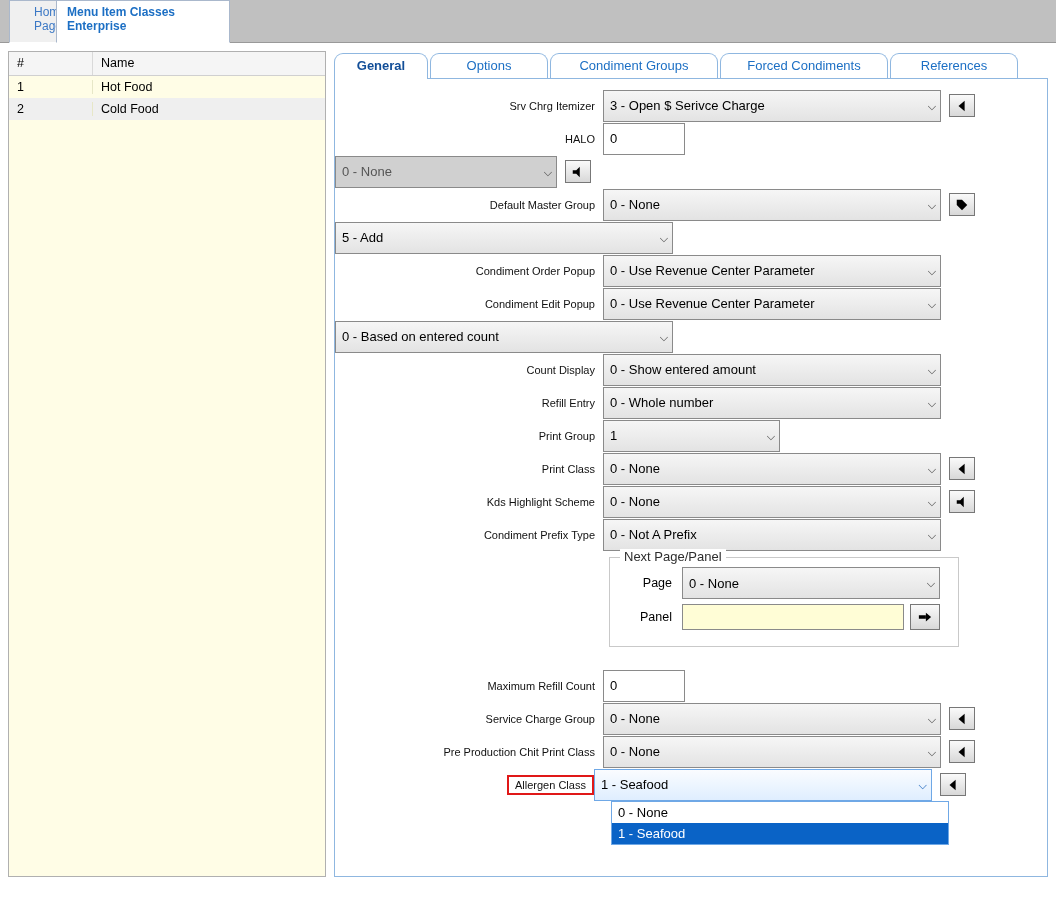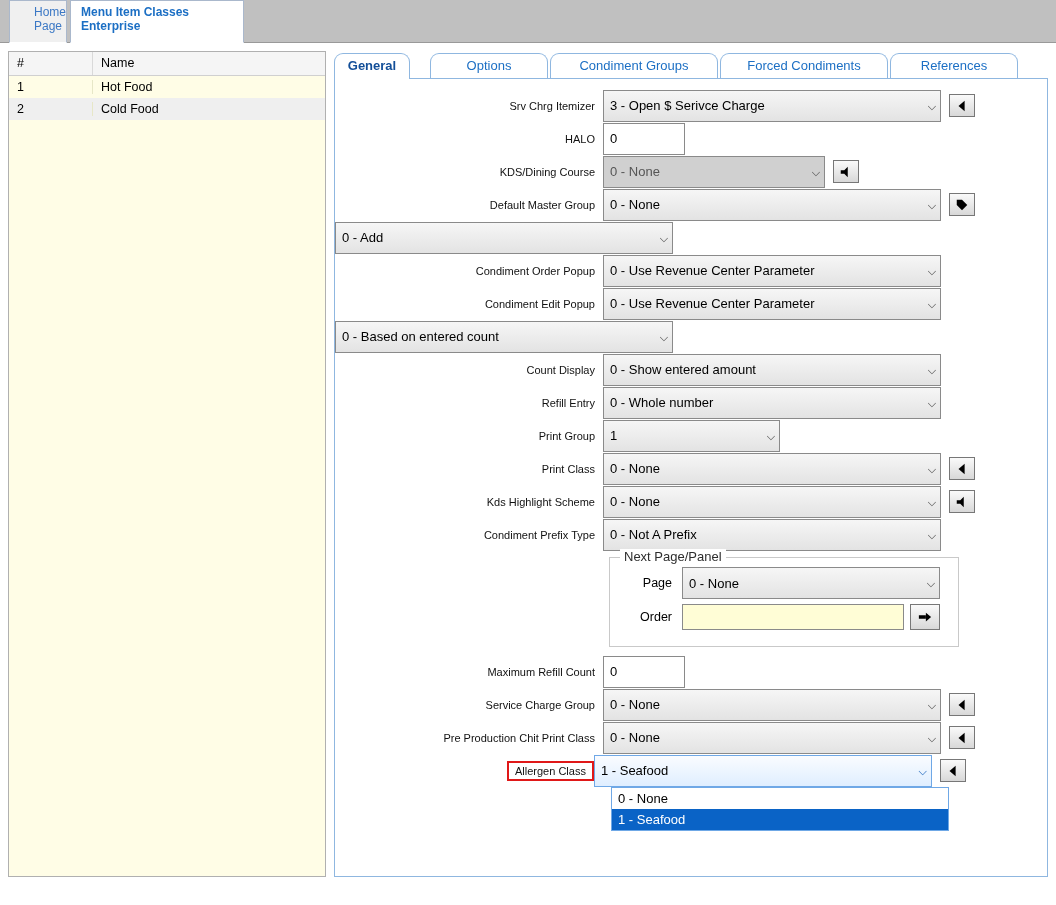--- a/index.html
+++ b/index.html
@@ -18,21 +18,21 @@
     border:1px solid #aab8cc; border-bottom:1px solid #fff;
     font-size:12px; color:#1c6fc4; padding:4px 10px 0 10px;
     line-height:14px; cursor:default;
   }
   .top-tab.inactive {
     background:#f0f0f0; color:#3b78c5;padding-left:24px;
   }
   .top-tab.active { font-weight:bold; z-index:2; }
   .top-tab .line1, .top-tab .line2 { display:block; font-weight:inherit; }
   .tab-home { left:9px; width:58px; }
-  .tab-menu { left:70px; width:174px; }
+  .tab-menu { left:56px; width:174px; }
 
   
   .main { display:flex; height:calc(905px - 43px - 20px); padding:8px; }
   .left-pane { width:318px; border:1px solid #b0b0b0; background:#fffde6; margin-right:8px; }
   .left-header { display:flex; background:#f5f5f5; border-bottom:1px solid #d0d0d0; height:24px; }
   .left-header .col { padding:4px 8px; }
   .left-header .col-num { width:84px; border-right:1px solid #d9d9d9; }
   .left-rows { }
   .left-row { display:flex; height:22px; align-items:center; }
   .left-row:nth-child(odd){ background:#fffde6; }
@@ -86,21 +86,21 @@
   .panel-text { width:258px; display:inline-block; }
 
   .iconbtn {
     width:26px; height:23px; border:1px solid #777; background:linear-gradient(#fafafa,#d8d8d8);
     display:inline-flex; align-items:center; justify-content:center; color:#000;
   }
   .iconbtn svg { width:14px; height:14px; }
 
   
   .fieldset {
-    margin-left:274px; width:350px; border:1px solid #c9c9c9; padding:8px 12px 12px 12px; position:relative; margin-top:6px; margin-bottom:8px;
+    margin-left:274px; width:350px; border:1px solid #c9c9c9; padding:8px 12px 12px 12px; position:relative; margin-top:6px; margin-bottom:22px;
   }
   .fieldset .legend { position:absolute; top:-9px; left:10px; background:#fff; padding:0 4px; font-size:13px; color:#2d2d2d; }
   .fs-row { display:flex; align-items:center; height:34px; }
   .fs-label { width:60px; text-align:right; padding-right:10px; }
 
   
   .dropdown {
     position:absolute; left:276px; width:338px; border:1px solid #6fa8e6; background:#fff;
     font-size:13px; z-index:50;
   }
@@ -139,21 +139,21 @@
         </div>
         <div class="left-row">
           <div class="cell-num">2</div>
           <div class="cell-name">Cold Food</div>
         </div>
       </div>
     </div>
 
     <div class="right-pane">
       <div class="subtabs">
-        <div class="subtab active" style="left:0; width:76px;">General</div>
+        <div class="subtab active" style="left:0; width:94px;">General</div>
         <div class="subtab" style="left:96px; width:118px;">Options</div>
         <div class="subtab" style="left:386px; width:168px;">Forced Condiments</div>
         <div class="subtab" style="left:216px; width:168px;">Condiment Groups</div>
         <div class="subtab" style="left:556px; width:128px;">References</div>
       </div>
 
       <div class="panel-frame">
         <div class="form" style="position:relative;">
 
           <div class="row">
@@ -172,21 +172,20 @@
           </div>
 
           <div class="row">
             <div class="label">HALO</div>
             <div class="field">
                 <input class="text-input" style="width: 82px;" value="0">
               </div>
           </div>
 
           <div class="row">
-            <div class="label">KDS/Dining Course</div>
             <div class="field">
               <div class="combo disabled combo-w2">
                   <span>0 - None</span>
                   <span class="chev">⌵</span>
                 </div>
               <div class="iconbtn">
                   <svg viewBox="0 0 16 16">
                     <polygon points="2,6 6,6 10,2 10,14 6,10 2,10" fill="#000"></polygon>
                   </svg>
                 </div>
@@ -204,21 +203,21 @@
                   <svg viewBox="0 0 16 16">
                     <path d="M2 2h6l6 6-6 6-6-6z" fill="#000"></path>
                   </svg>
                 </div>
             </div>
           </div>
 
           <div class="row">
             <div class="field">
                 <div class="combo combo-w1">
-                  <span>0 - Add</span>
+                  <span>5 - Add</span>
                   <span class="chev">⌵</span>
                 </div>
               </div>
           </div>
 
           <div class="row">
             <div class="label">Condiment Order Popup</div>
             <div class="field">
                 <div class="combo combo-w1">
                   <span>0 - Use Revenue Center Parameter</span>
@@ -319,21 +318,21 @@
           <div class="fieldset">
             <span class="legend">Next Page/Panel</span>
             <div class="fs-row">
               <div class="fs-label">Page</div>
               <div class="combo combo-w3" style="width:258px;">
                   <span>0 - None</span>
                   <span class="chev">⌵</span>
                 </div>
             </div>
             <div class="fs-row">
-              <div class="fs-label">Order</div>
+              <div class="fs-label">Panel</div>
               <input class="text-inputY panel-text" style="width: 222px;" value="">
               <div class="iconbtn" style="width:30px;height:26px;margin-left:6px;">
                   <svg viewBox="0 0 16 16">
                     <rect x="1" y="6" width="8" height="4" fill="#000"></rect>
                     <polygon points="9,3 15,8 9,13" fill="#000"></polygon>
                   </svg>
                 </div>
             </div>
           </div>
 

